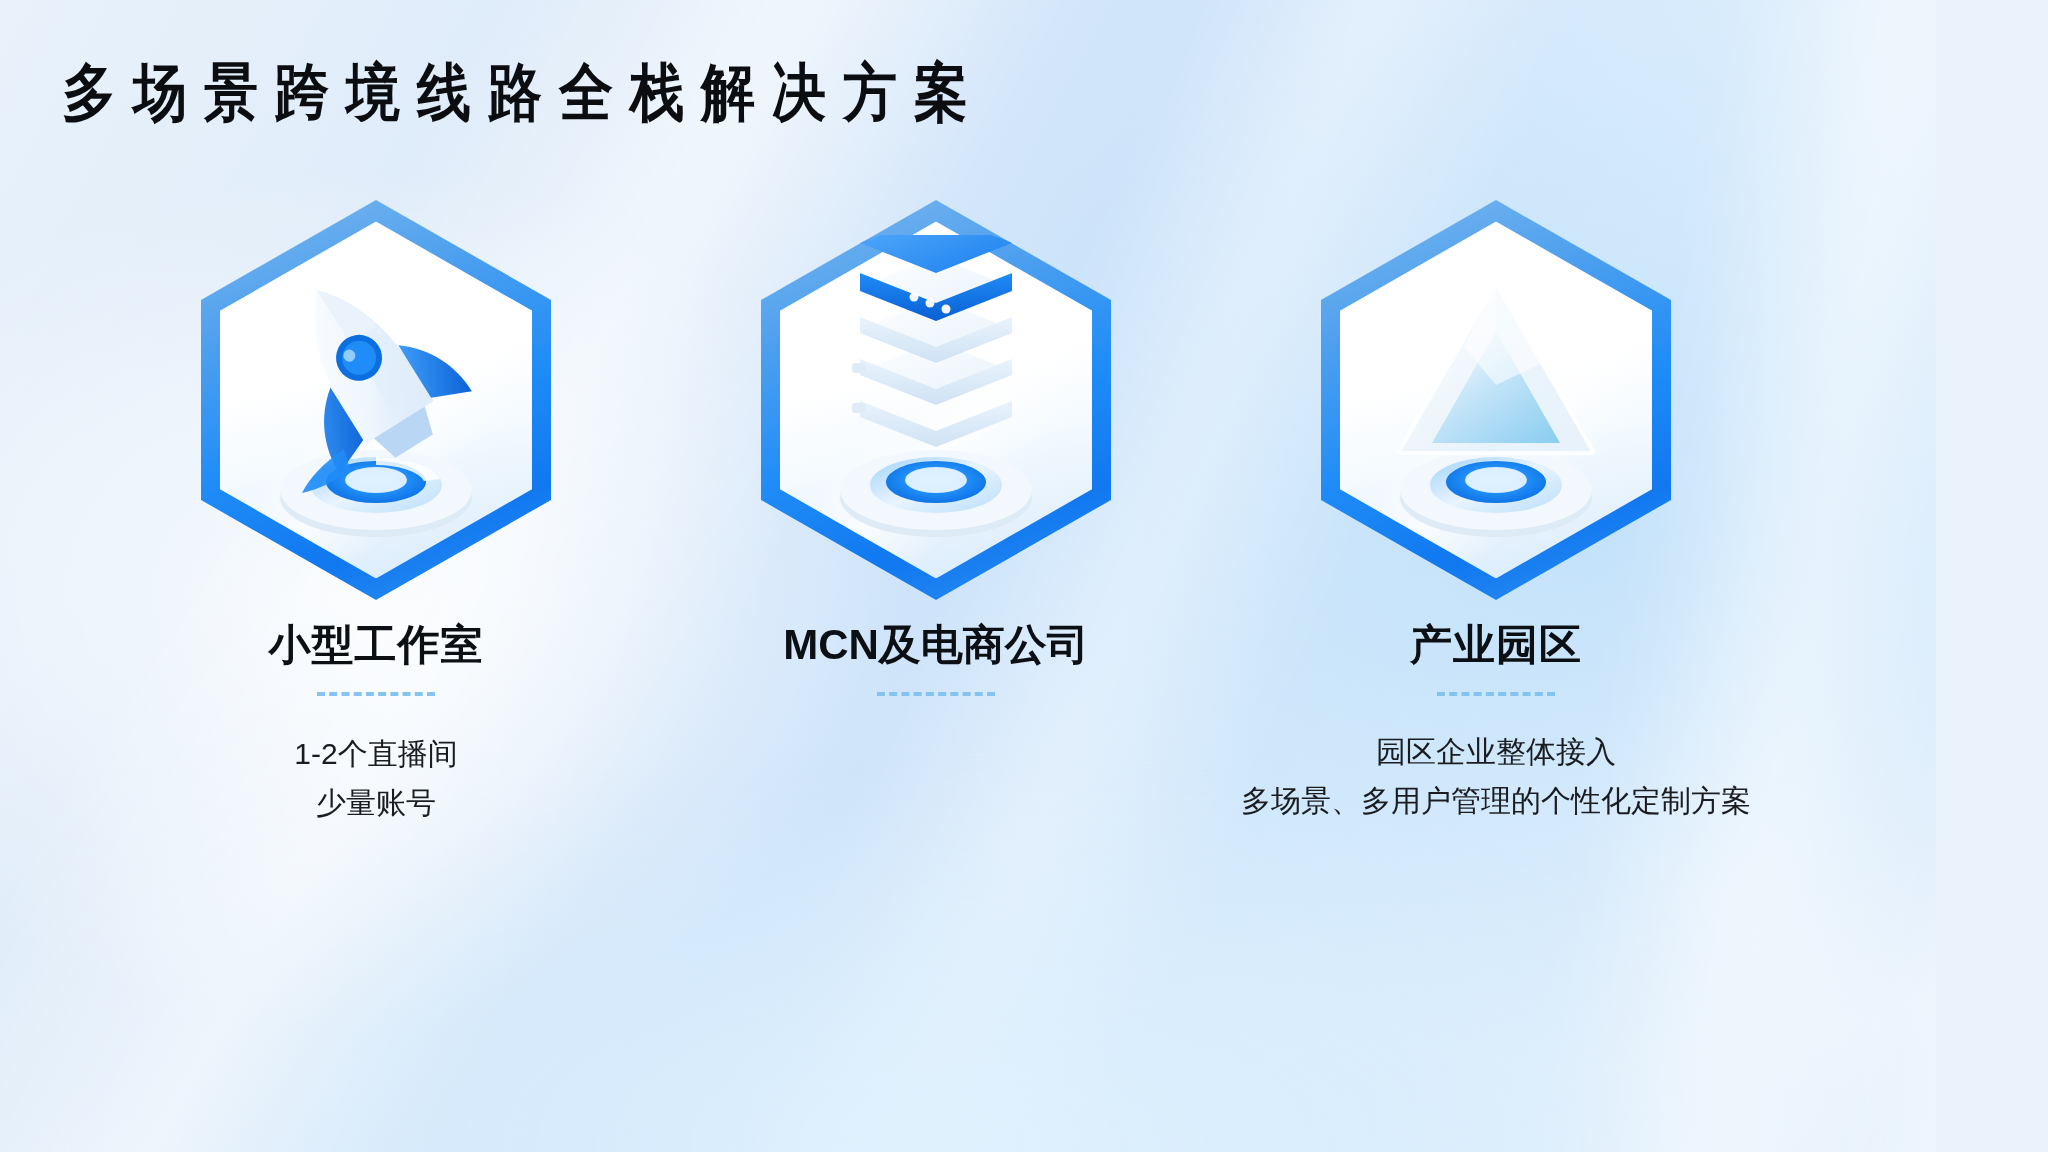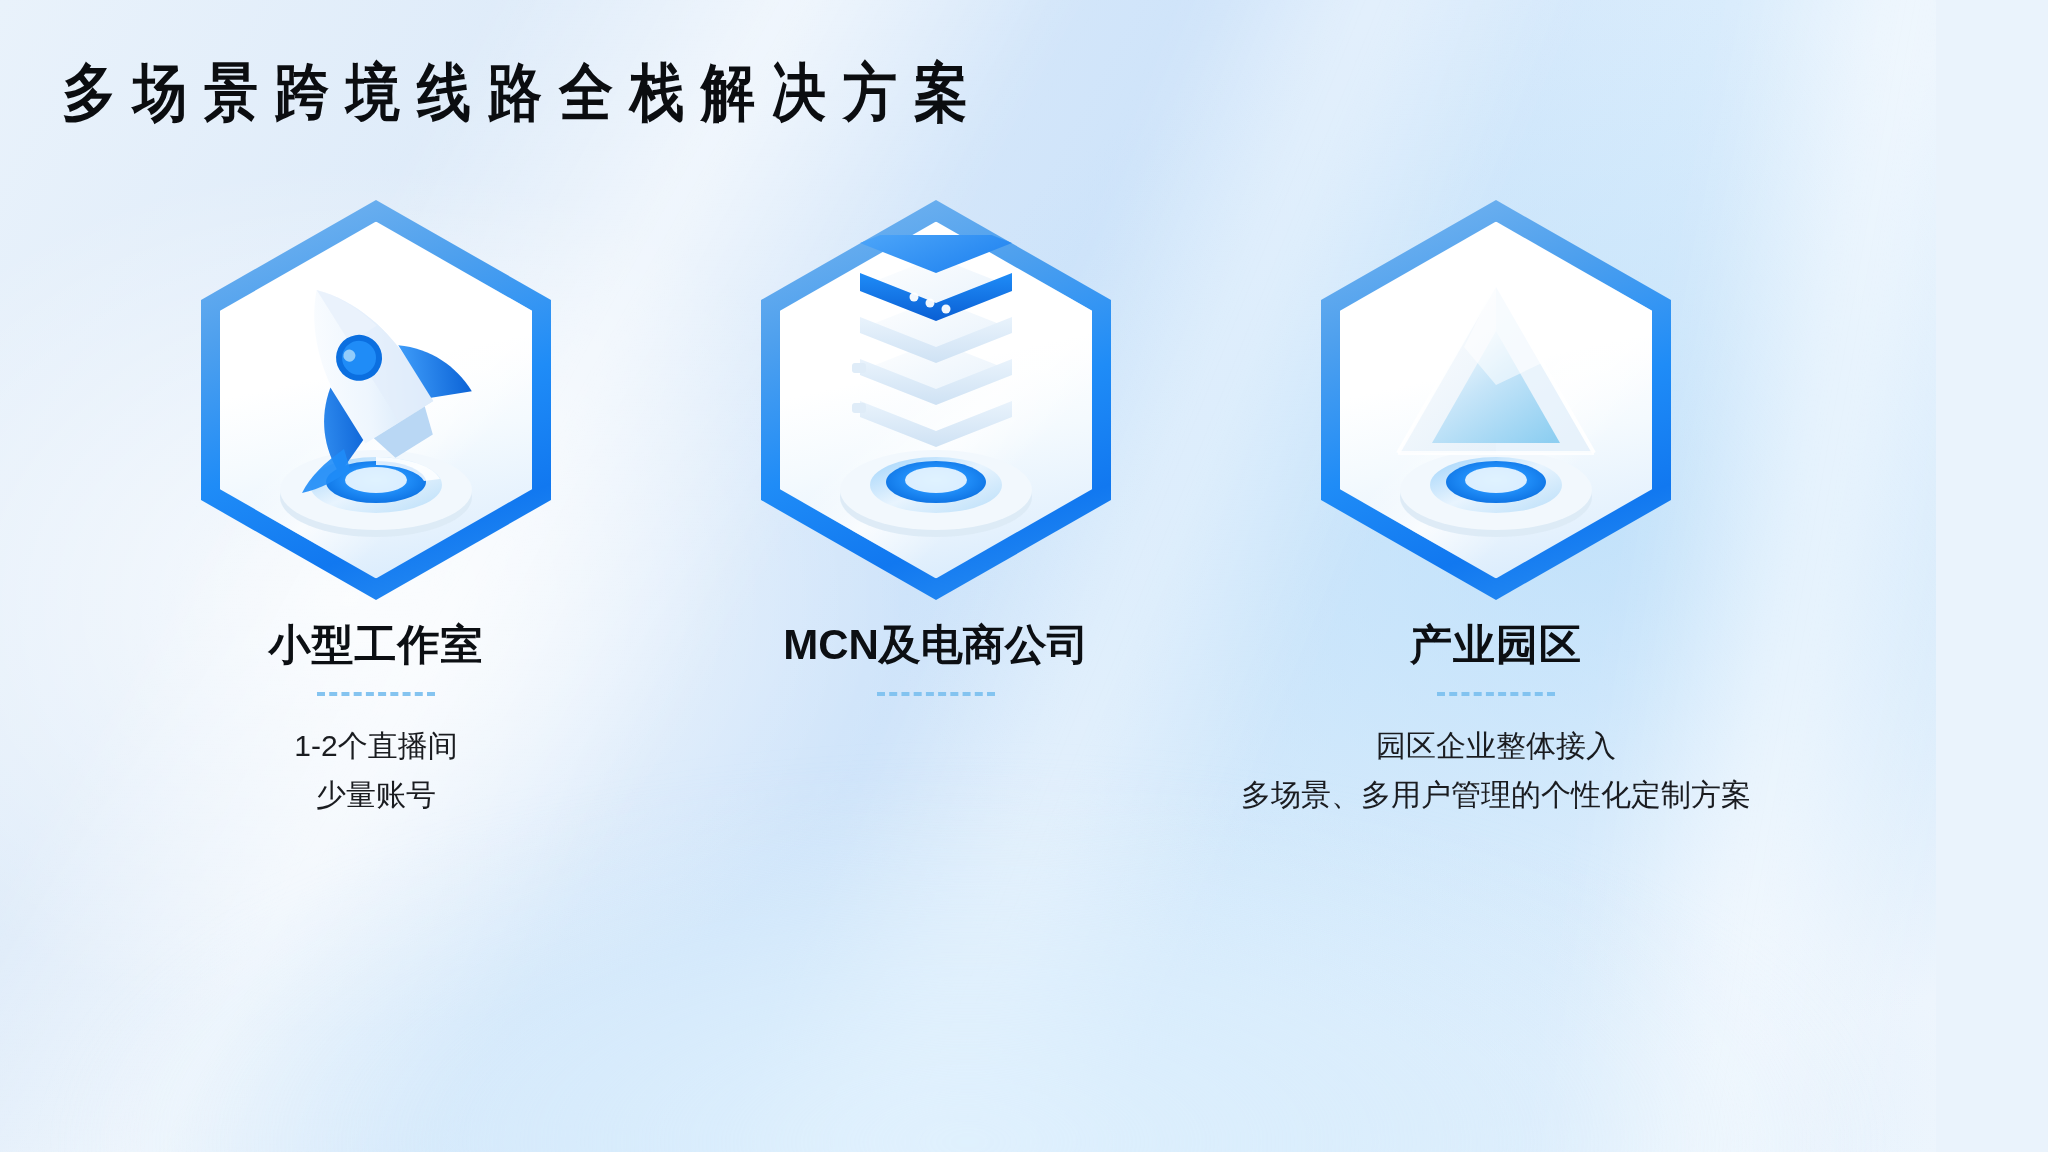--- a/index.html
+++ b/index.html
@@ -149,31 +149,31 @@
     line-height: 1.2;
   }
   .divider {
     margin-top: 22px;
     width: 118px;
     height: 0;
     border-top: 4px dashed #7fc2f0;
     opacity: 0.95;
   }
   .card-desc {
-    margin-top: 26px;
+    margin-top: 34px;
     font-size: 30px;
     line-height: 1.62;
     color: #1a1c20;
     text-align: center;
     white-space: nowrap;
   }
   .card-desc .line { display: block; }
 
   .card-2 .card-title { letter-spacing: 0px; }
-  .card-3 .card-desc { white-space: normal; width: 620px; }
+  .card-3 .card-desc { white-space: normal; width: 620px; font-family: Liberation Mono, monospace; }
 </style>
 </head>
 <body>
 
 <div id="page">
 
   <div class="streak streak-a"></div>
   <div class="streak streak-b"></div>
   <div class="streak streak-c"></div>
   <div class="glow-bottom"></div>

